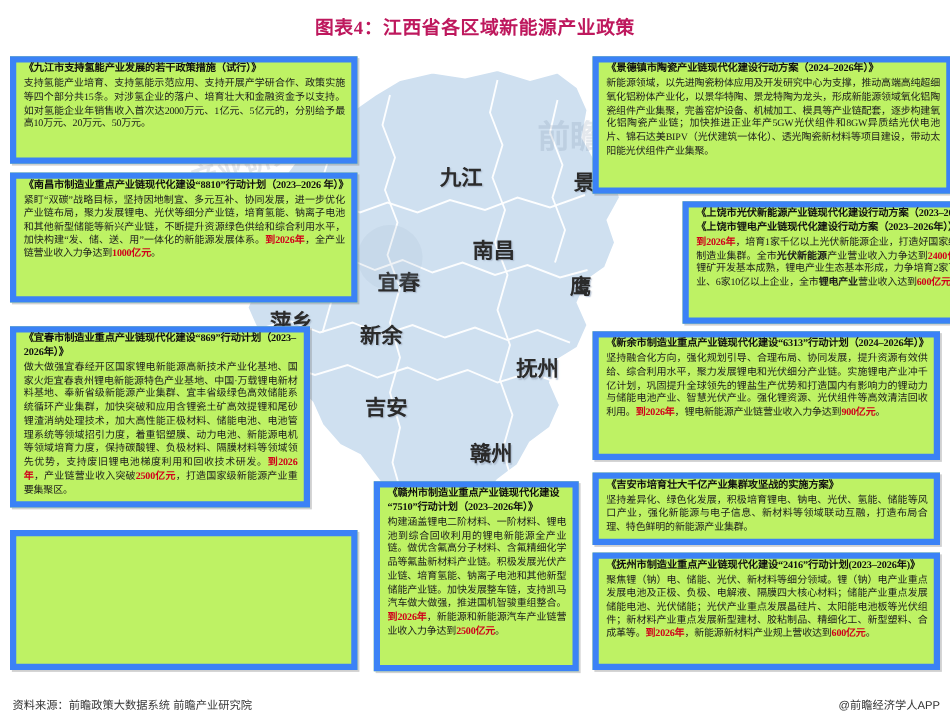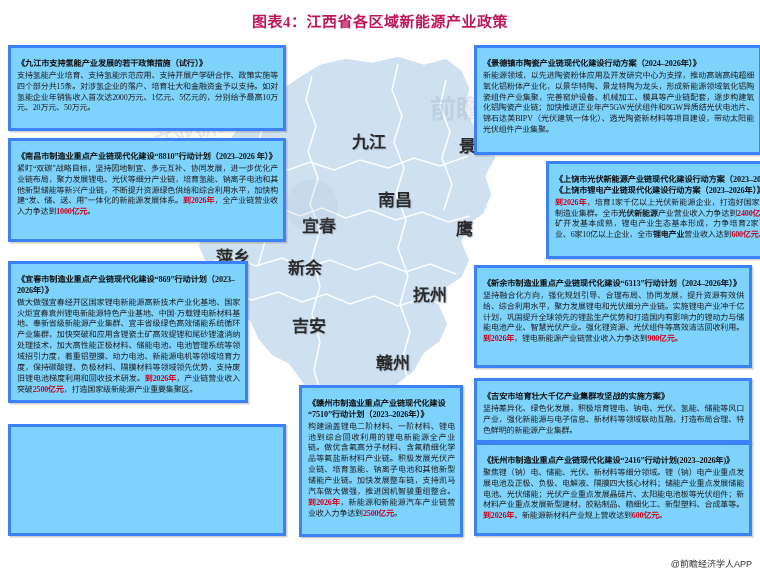--- a/index.html
+++ b/index.html
@@ -47,25 +47,25 @@
   }
   .wm-circle{
     position:absolute;z-index:3;pointer-events:none;
     border-radius:50%;
     background:rgba(150,170,195,.13);
   }
 
   
   .box{
     position:absolute;
-    background:#7dd3fc;
-    border:3px solid #3b82f6;
+    background:#bef264;
+    border:5px solid #3b82f6;
     box-shadow:1.5px 1.5px 0 rgba(120,120,120,.35);
     box-sizing:border-box;
-    padding:11px 5px 4px 6px;
+    padding:0 5px 4px 6px;
     z-index:6;
   }
   .box-title{
     font-weight:bold;
     font-size:8.2px;
     line-height:1.32;
     color:#101010;
     margin-bottom:1px;
     letter-spacing:-.1px;
   }
@@ -176,15 +176,16 @@
       <div class="box" style="left: 474px; top: 378px; width: 278px; min-height: 58px;">
         <div class="box-title">《吉安市培育壮大千亿产业集群攻坚战的实施方案》</div>
         <div class="box-body"><span>坚持差异化、绿色化发展，积极培育锂电、钠电、光伏、氢能、储能等风口产业，强化新能源与电子信息、新材料等领域联动互融，打造布局合理、特色鲜明的新能源产业集群。</span></div>
       </div>
       <div class="box" style="left: 474px; top: 442px; width: 278px; min-height: 94px;">
         <div class="box-title">《抚州市制造业重点产业链现代化建设“2416”行动计划(2023–2026年)》</div>
         <div class="box-body"><span>聚焦锂（钠）电、储能、光伏、新材料等细分领域。锂（钠）电产业重点发展电池及正极、负极、电解液、隔膜四大核心材料；储能产业重点发展储能电池、光伏储能；光伏产业重点发展晶硅片、太阳能电池板等光伏组件；新材料产业重点发展新型建材、胶粘制品、精细化工、新型塑料、合成革等。</span><span class="hl">到2026年</span><span>，新能源新材料产业规上营收达到</span><span class="hl">600亿元</span><span>。</span></div>
       </div>
     </div>
 
+  <div class="footer">资料来源：前瞻政策大数据系统 前瞻产业研究院</div>
   <div class="footer-right">@前瞻经济学人APP</div>
 
 </div>
 
 </body></html>

